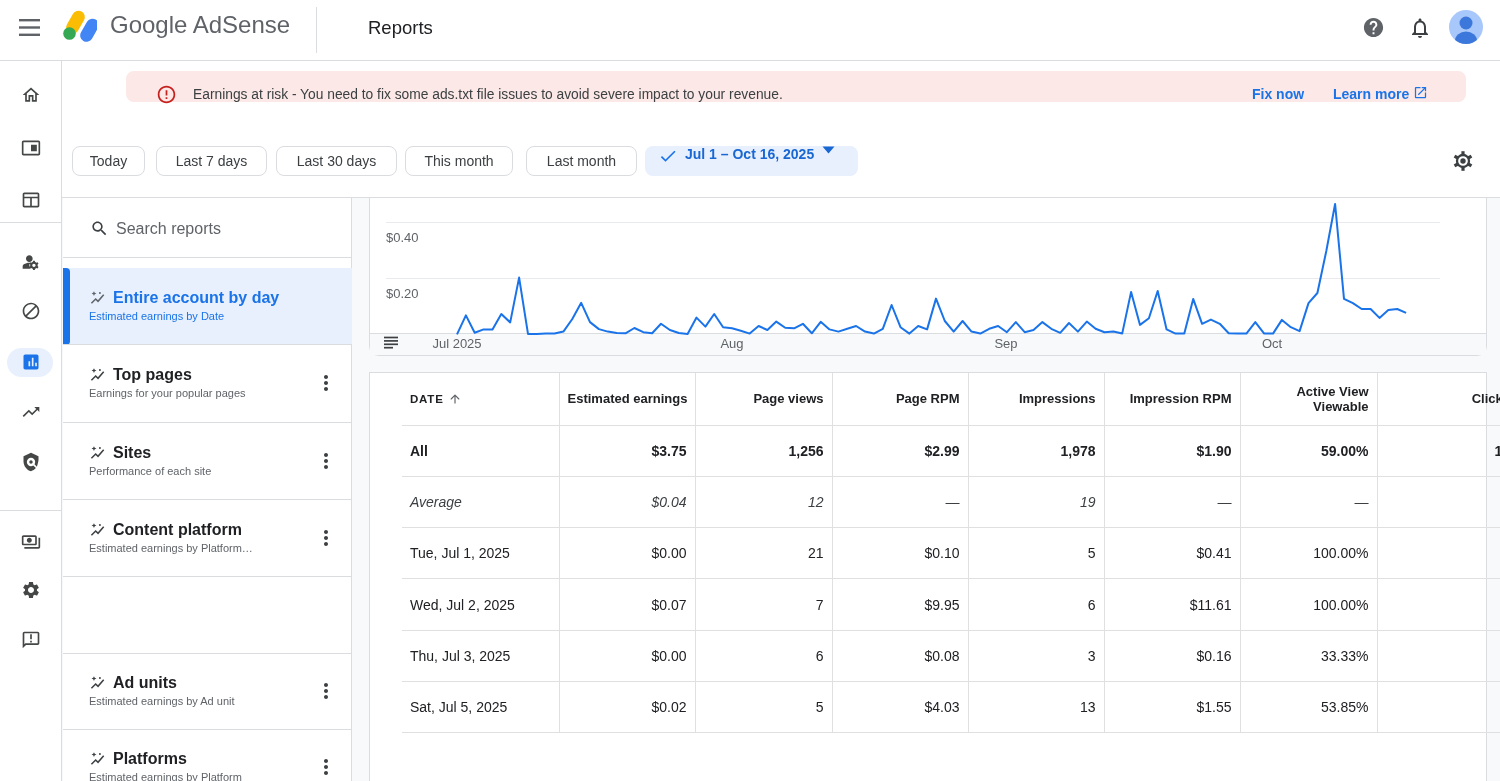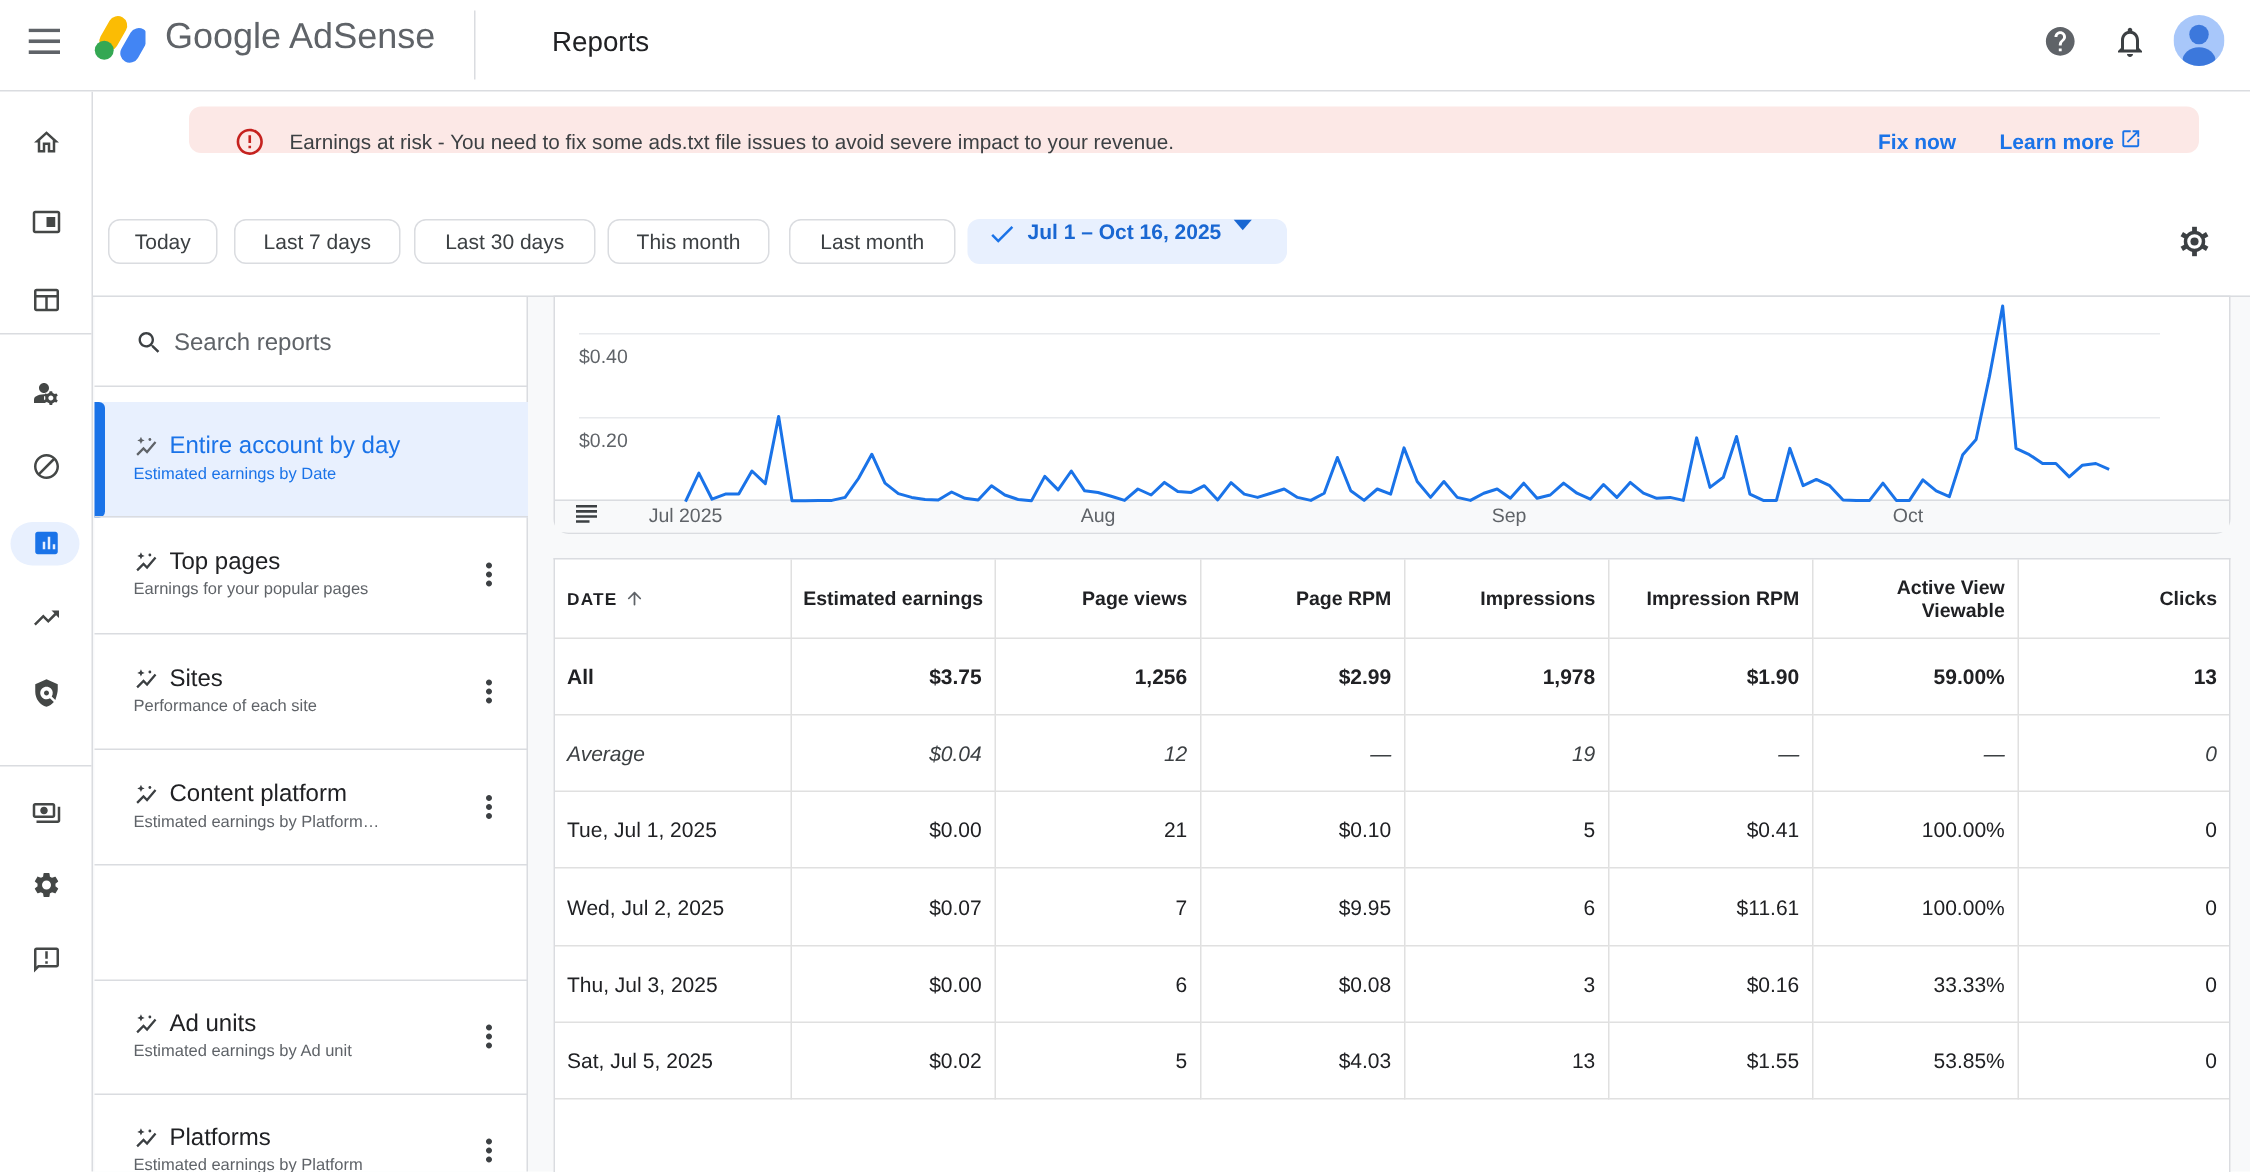--- a/index.html
+++ b/index.html
@@ -25,33 +25,33 @@
 
 .chip { position:absolute; top:146px; height:30px; border:1px solid #dadce0; border-radius:8px; background:#fff;
   font-size:14px; color:#3c4043; display:flex; align-items:center; justify-content:center; }
 #chip-date { position:absolute; top:146px; left:645px; width:213px; height:30px; border-radius:8px; background:#e8f0fe;
   display:flex; font-size:14px; font-weight:bold; color:#1967d2; }
 
 #sidebar { position:absolute; left:63px; top:198px; width:289px; height:583px; background:#fff; border-right:1px solid #dadce0; z-index:1; }
 #search-row { position:absolute; left:0; top:0; width:289px; height:60px; border-bottom:1px solid #dadce0; }
 #search-label { position:absolute; left:53px; top:22px; font-size:16px; color:#5f6368; }
 .rep-item { position:absolute; left:0; width:289px; height:77px; }
-.rep-title { position:absolute; left:50px; top:21px; font-size:16px; font-weight:normal; color:#202124; white-space:nowrap; }
+.rep-title { position:absolute; left:50px; top:21px; font-size:16px; font-weight:bold; color:#202124; white-space:nowrap; }
 .rep-sub { position:absolute; left:26px; top:42px; font-size:11px; color:#5f6368; white-space:nowrap; }
 .rep-ic { position:absolute; left:27px; top:22px; width:17px; height:17px; }
 .rep-dots { position:absolute; left:251px; top:26px; width:24px; height:24px; }
 .rep-border { position:absolute; left:0; width:289px; height:1px; background:#dadce0; }
 #sel-item { position:absolute; left:0; top:70px; width:289px; height:77px; background:#e8f0fe; }
 #sel-bar { position:absolute; left:0; top:70px; width:7px; height:77px; background:#1a73e8; border-radius:0 4px 4px 0; }
 
 #chart-card { position:absolute; left:369px; top:197px; width:1118px; height:159px; background:#fff;
   border:1px solid #dadce0; border-radius:0 0 10px 10px; z-index:1; }
 
 #table-card { position:absolute; left:369px; top:372px; width:1118px; height:410px; background:#fff;
-  border:1px solid #dadce0; border-bottom:none; z-index:1; }
+  border:1px solid #dadce0; border-bottom:none; z-index:1;padding-left:32px; }
 table { border-collapse:collapse; table-layout:fixed; width:1116px; }
 td,th { border-right:1px solid #e0e0e0; border-bottom:1px solid #e0e0e0; padding:0 8px 0 8px; font-size:14px;
   color:#202124; text-align:right; vertical-align:middle; overflow:hidden; }
 td:last-child, th:last-child { border-right:none; }
 th { height:52px; font-size:13px; font-weight:bold; color:#202124; white-space:nowrap; }
 td { height:51.3px; }
 td.datec { text-align:left; }
 th.datec { text-align:left; font-size:11.5px; letter-spacing:0.8px; }
 tr.allrow td { font-weight:bold; }
 tr.avgrow td { font-style:italic; color:#3c4043; }

